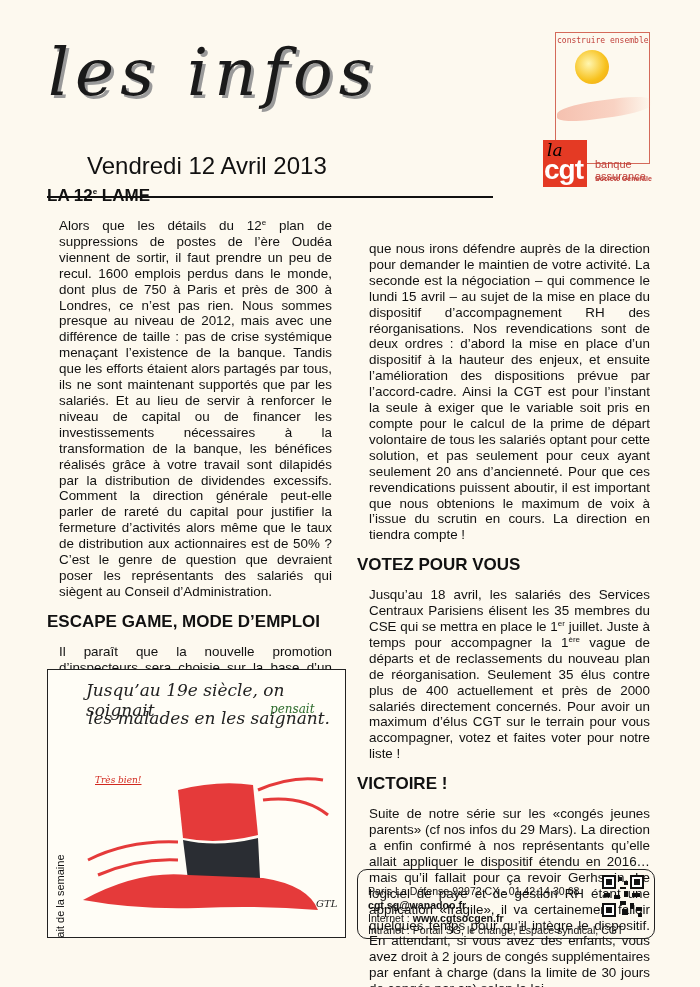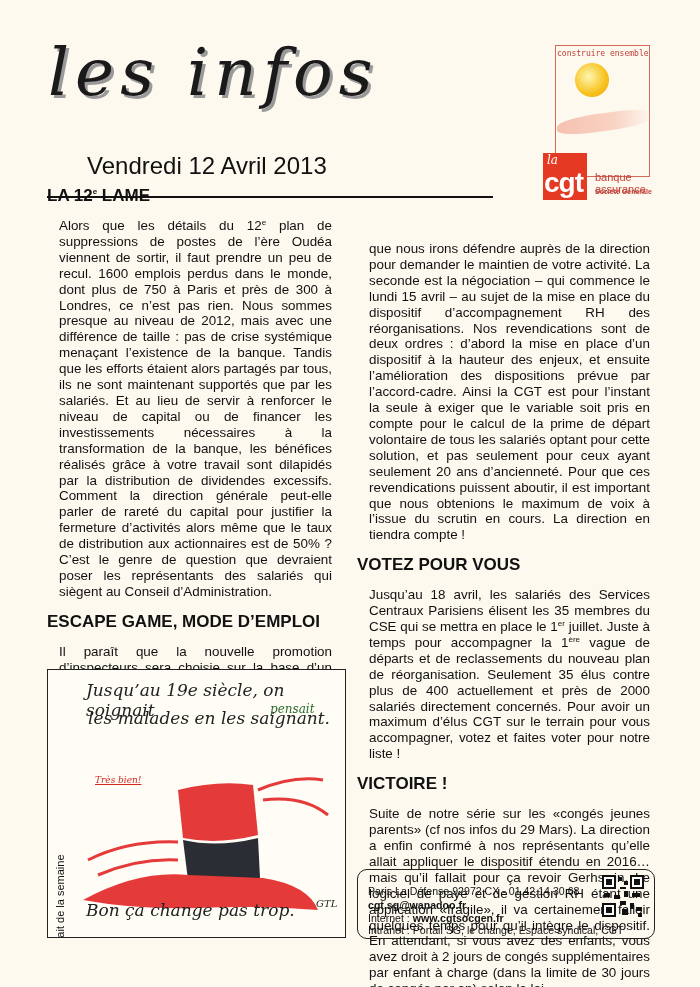--- a/index.html
+++ b/index.html
@@ -1,26 +1,26 @@
 <!DOCTYPE html>
 <html><head>
 <meta charset="utf-8">
 <style>
   html, body { margin:0; padding:0; }
   body { width:700px; height:987px; background:#fdf9ef; position:relative; overflow:hidden; font-family:"Liberation Sans", sans-serif; color:#111; }
   .title { position:absolute; left:48px; top:40px; font-family:"DejaVu Serif", serif; font-style:italic; font-size:66px; letter-spacing:6px; color:#1a1a1a; text-shadow:3px 3px 0 #9a9a9a; font-weight:normal; line-height:1; }
   .date { position:absolute; left:87px; top:152px; font-size:24px; color:#111; }
   .rule { position:absolute; left:47px; top:196px; width:446px; height:2px; background:#111; }
-  .logo { position:absolute; left:555px; top:45px; width:105px; height:155px;padding-left:20px; }
+  .logo { position:absolute; left:555px; top:32px; width:105px; height:155px;padding-left:20px; }
   .logo .frame { position:absolute; left:0; top:0; width:93px; height:130px; border:1.5px solid #d46a5a; }
   .logo .sun { position:absolute; left:20px; top:18px; width:34px; height:34px; border-radius:50%; background:radial-gradient(circle at 40% 40%, #fff6b0, #f7c11c 60%, #f0a01a); }
   .logo .arc { position:absolute; left:2px; top:4px; font-size:8px; color:#c0403a; font-family:"DejaVu Sans Mono", monospace; }
   .logo .wave { position:absolute; left:2px; top:68px; width:95px; height:18px; background:linear-gradient(90deg, #f3b3a0, #f8c9b8 60%, transparent); transform:skewY(-8deg); border-radius:40%; opacity:.8; }
   .cgt-box { position:absolute; left:-12px; top:108px; width:44px; height:47px; background:#e43a24; color:#fff; }
-  .cgt-box .la { position:absolute; left:4px; top:0; font-family:"DejaVu Serif", serif; font-style:italic; color:#ffffff; font-size:12px; }
+  .cgt-box .la { position:absolute; left:4px; top:0; font-family:"DejaVu Serif", serif; font-style:italic; color:#000000; font-size:17px; }
   .cgt-box .cgt { position:absolute; left:1px; top:16px; font-size:28px; font-weight:bold; line-height:1; letter-spacing:-1px; }
   .logo .bq { position:absolute; left:40px; top:117px; font-size:11px; color:#c0403a; line-height:12px;margin-top:9px; }
   .logo .sg { position:absolute; left:40px; top:143px; font-size:7px; font-weight:bold; color:#c0403a; }
 
   .col { position:absolute; font-size:13.4px; line-height:15.9px; text-align:justify; }
   .col h2 { margin:0; font-size:17px; font-weight:bold; line-height:20px; }
   .col p { margin:12px; }
   .left { left:47px; top:186px; width:297px; }
   .right { left:357px; top:229px; width:305px; }
   .h2gap { margin-top:10px !important; }
@@ -81,21 +81,20 @@
   <div class="hand" style="left:38px; top:10px; font-size:17px;">Jusqu’au 19e siècle, on soignait</div>
   <div class="hand" style="left:222px; top:0px; font-size:12px; color:#2c6b2c;margin-top:32px;">pensait</div>
   <div class="hand" style="left:40px; top:38px; font-size:17px;">les malades en les saignant.</div>
   <div class="hand" style="left:47px; top:105px; font-size:9px; color:#d2281e; text-decoration:underline;">Très bien!</div>
   <svg style="position:absolute; left:30px; top:90px;" width="260" height="150">
     <path d="M100 30 Q140 20 175 25 L180 75 Q140 85 105 78 Z" fill="#e53a3a"></path>
     <path d="M105 80 Q140 88 180 78 L182 118 Q140 125 110 120 Z" fill="#2a2d33"></path>
     <path d="M5 140 Q60 110 110 115 L185 118 Q230 125 240 150 Q180 145 120 148 Q60 150 5 140 Z" fill="#e53a3a"></path>
     <path d="M180 30 Q215 15 245 20 M185 40 Q225 35 250 55 M10 100 Q50 80 100 82 M20 115 Q60 98 100 100" stroke="#e53a3a" stroke-width="3" fill="none"></path>
   </svg>
-  <div class="hand" style="left:38px; top:230px; font-size:17px;">Bon ça change pas trop.</div>
   <div class="hand" style="left:268px; top:228px; font-size:10px;">GTL</div>
 </div>
 
 <div class="footer">
   <div class="addr">Paris La Défense 92972 CX - 01.42.14.30.68</div>
   <div class="mail">cgt.sg@wanadoo.fr</div>
   <div class="web"><span>Internet : </span><b>www.cgtsocgen.fr</b></div>
   <div class="intra">Intranet : Portail SG, le change, Espace syndical, CGT</div>
   <svg class="qr" viewBox="0 0 21 21">
     <rect x="0" y="0" width="7" height="7" fill="#111"></rect>

